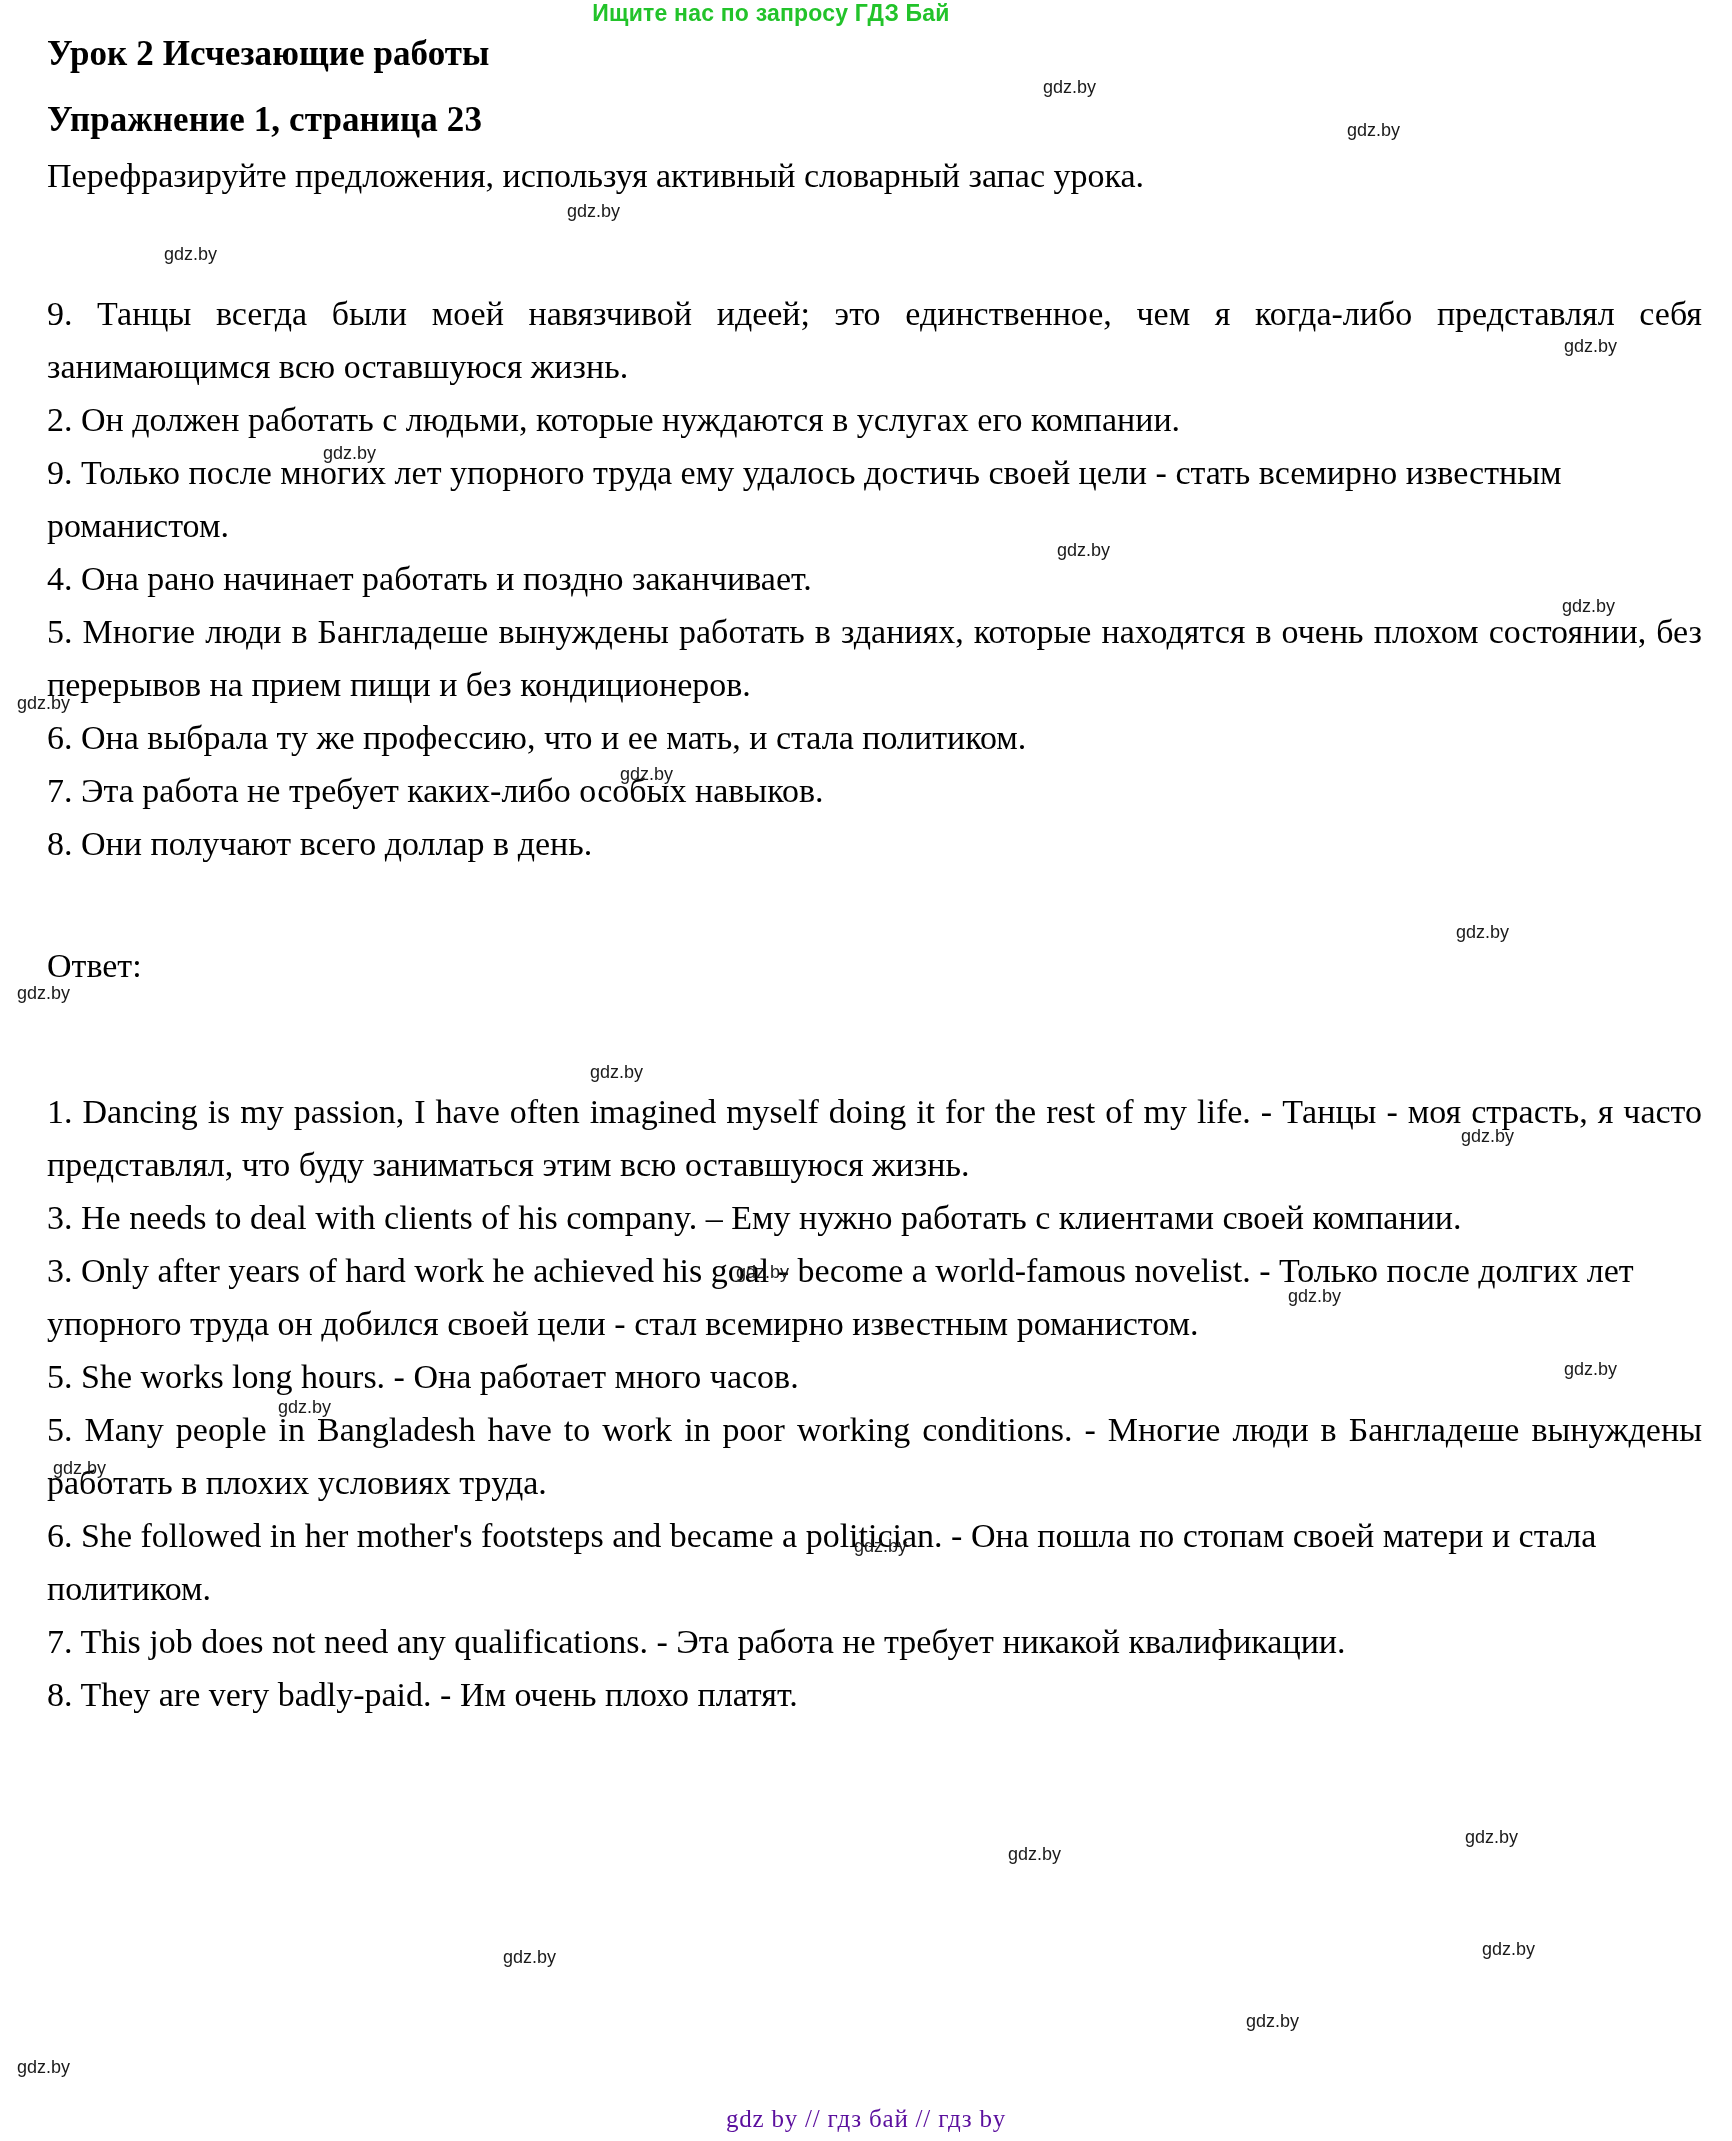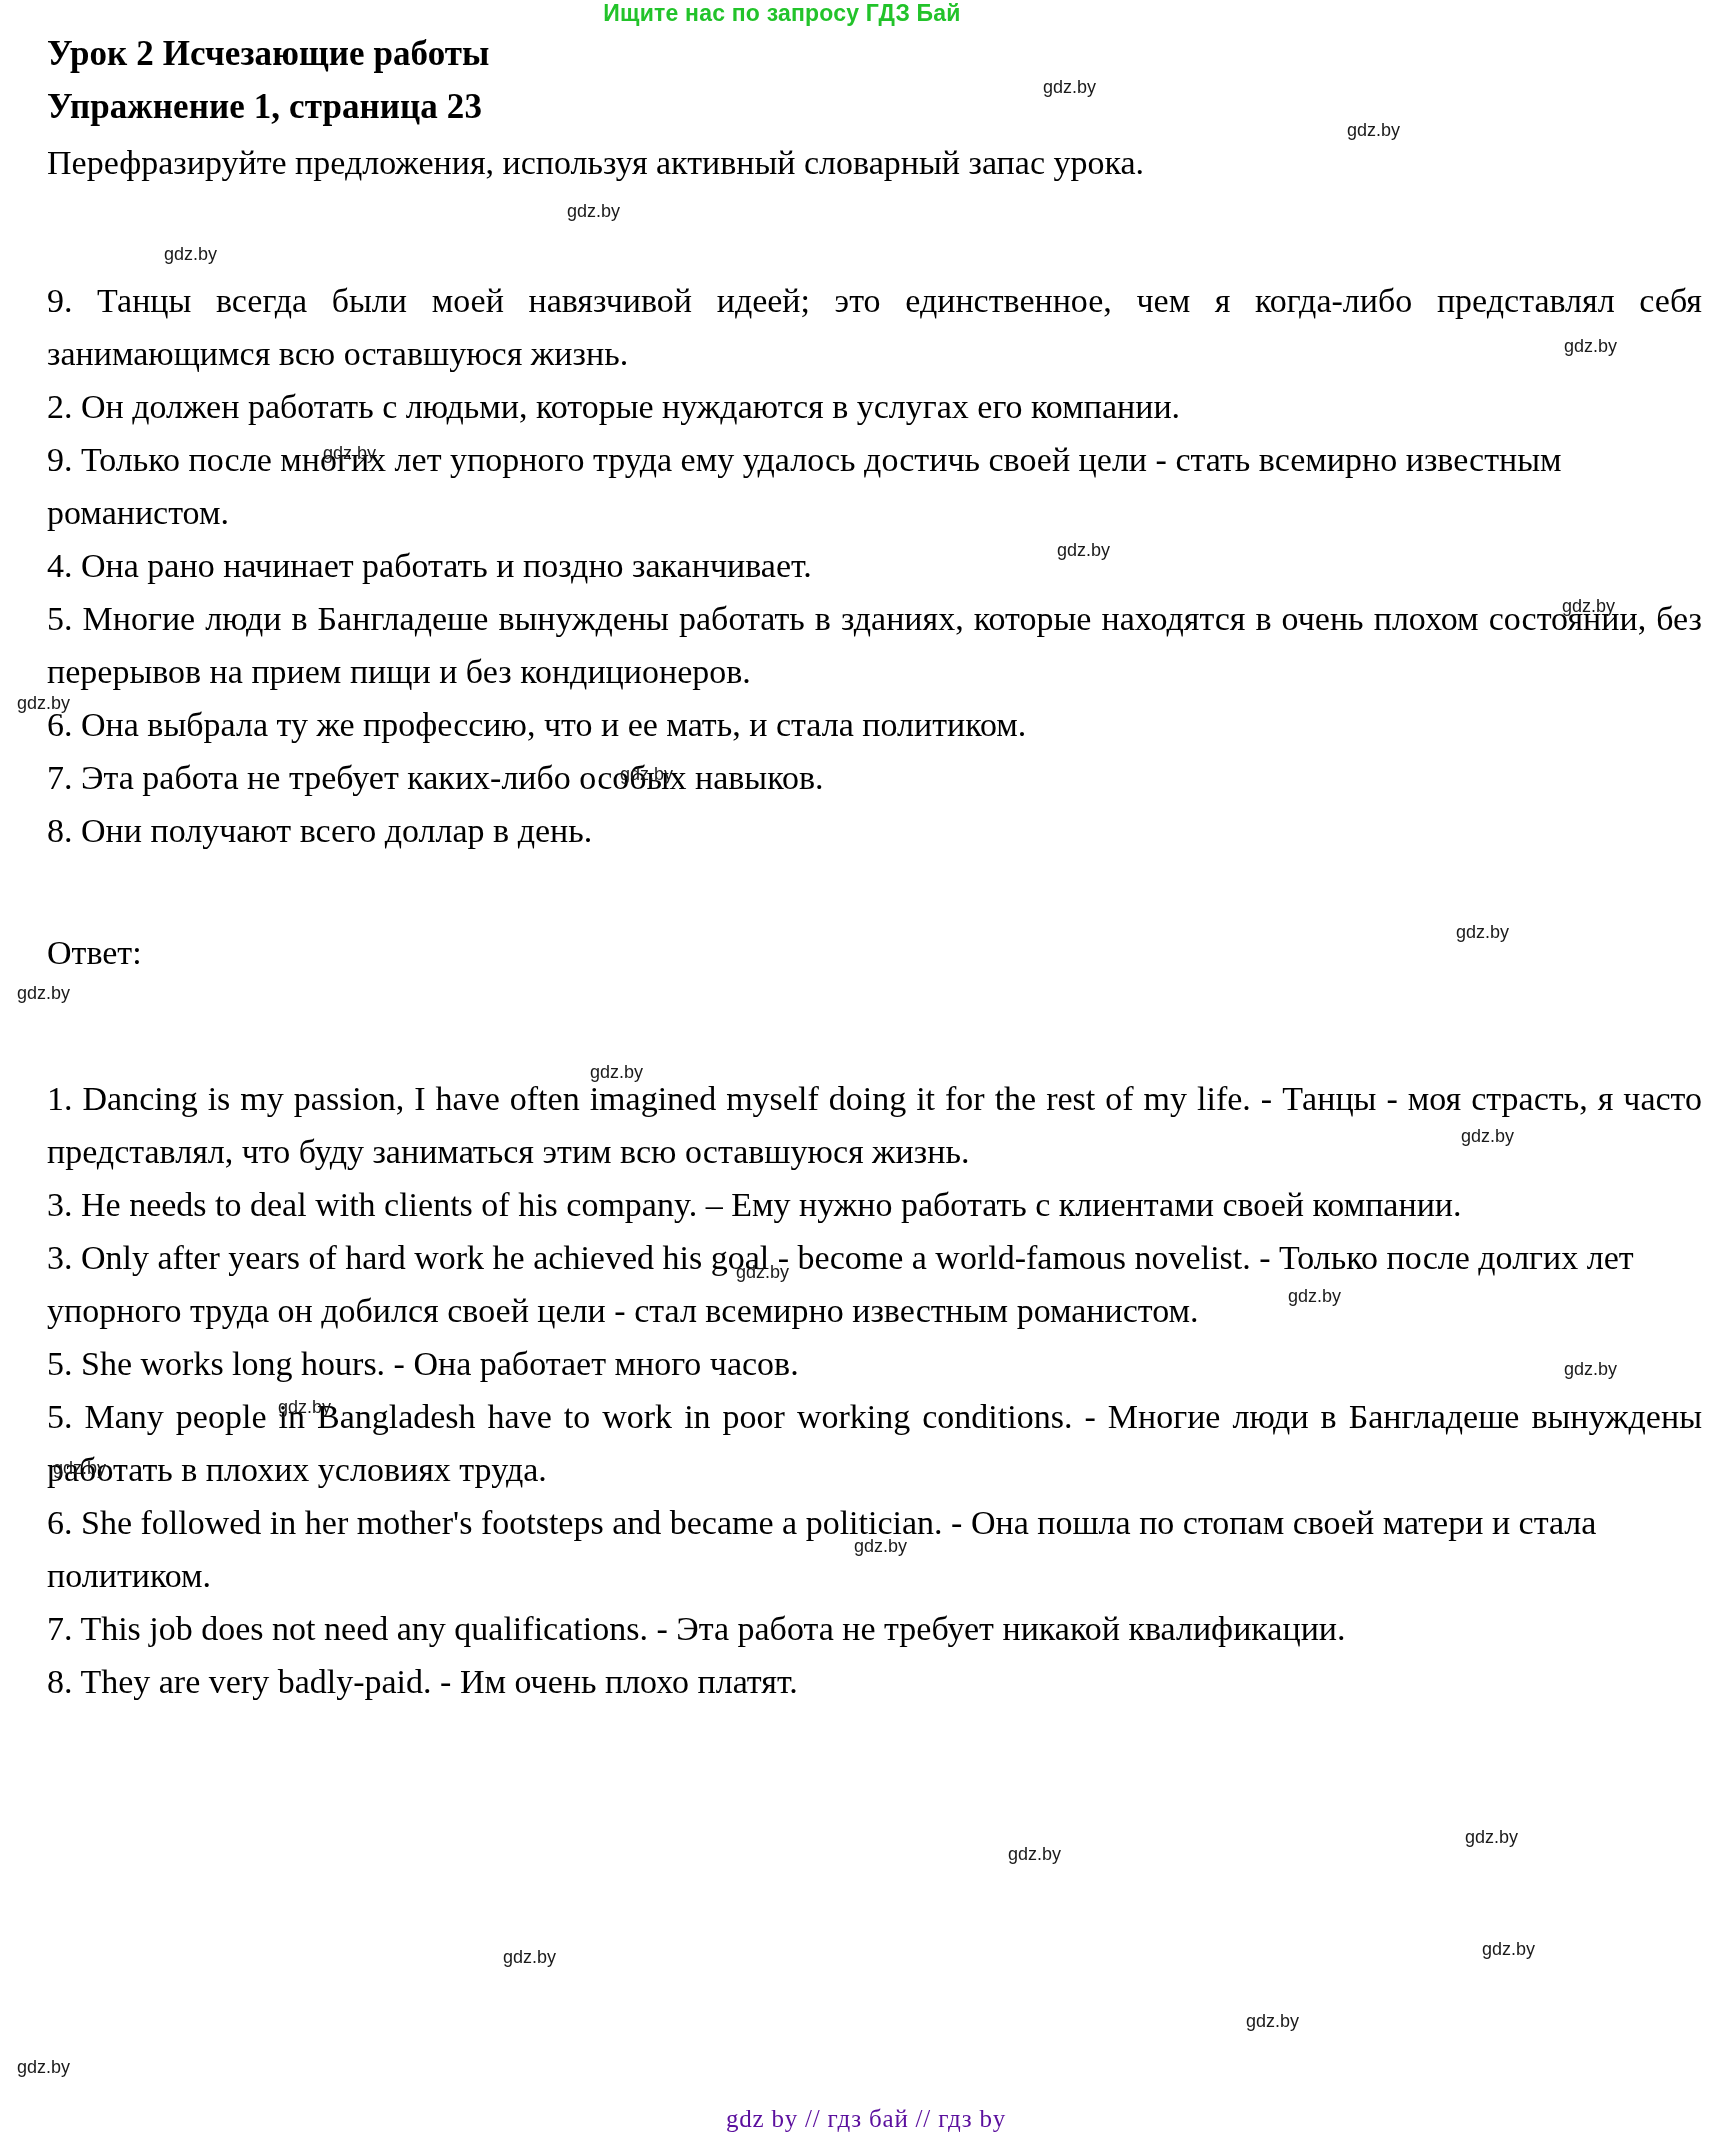--- a/index.html
+++ b/index.html
@@ -14,21 +14,21 @@
     position: relative;
     font-family: "Liberation Serif", "DejaVu Serif", serif;
     color: #000000;
     overflow: hidden;
   }
 
   
   .promo-banner {
     position: absolute;
     top: 0;
-    left: 12px;
+    left: 1px;
     width: 1540px;
     height: 27px;
     text-align: center;
     font-family: "Liberation Sans", "DejaVu Sans", sans-serif;
     font-size: 23px;
     font-weight: 600;
     letter-spacing: 0.2px;
     line-height: 27px;
     white-space: nowrap;
   }
@@ -45,21 +45,21 @@
 
   .title {
     font-weight: bold;
     font-size: 35px;
     line-height: 46px;
     margin: 0;
     padding: 0;
     letter-spacing: 0.1px;
   }
   .title.t1 { margin-top: 4.2px; }
-  .title.t2 { margin-top: 7px; }
+  .title.t2 { margin-top: 20px; }
 
   .lead {
     font-size: 34px;
     line-height: 47px;
     margin: 8.4px 0 0 0;
     white-space: nowrap;
   }
 
   .block {
     margin-top: 37px;

